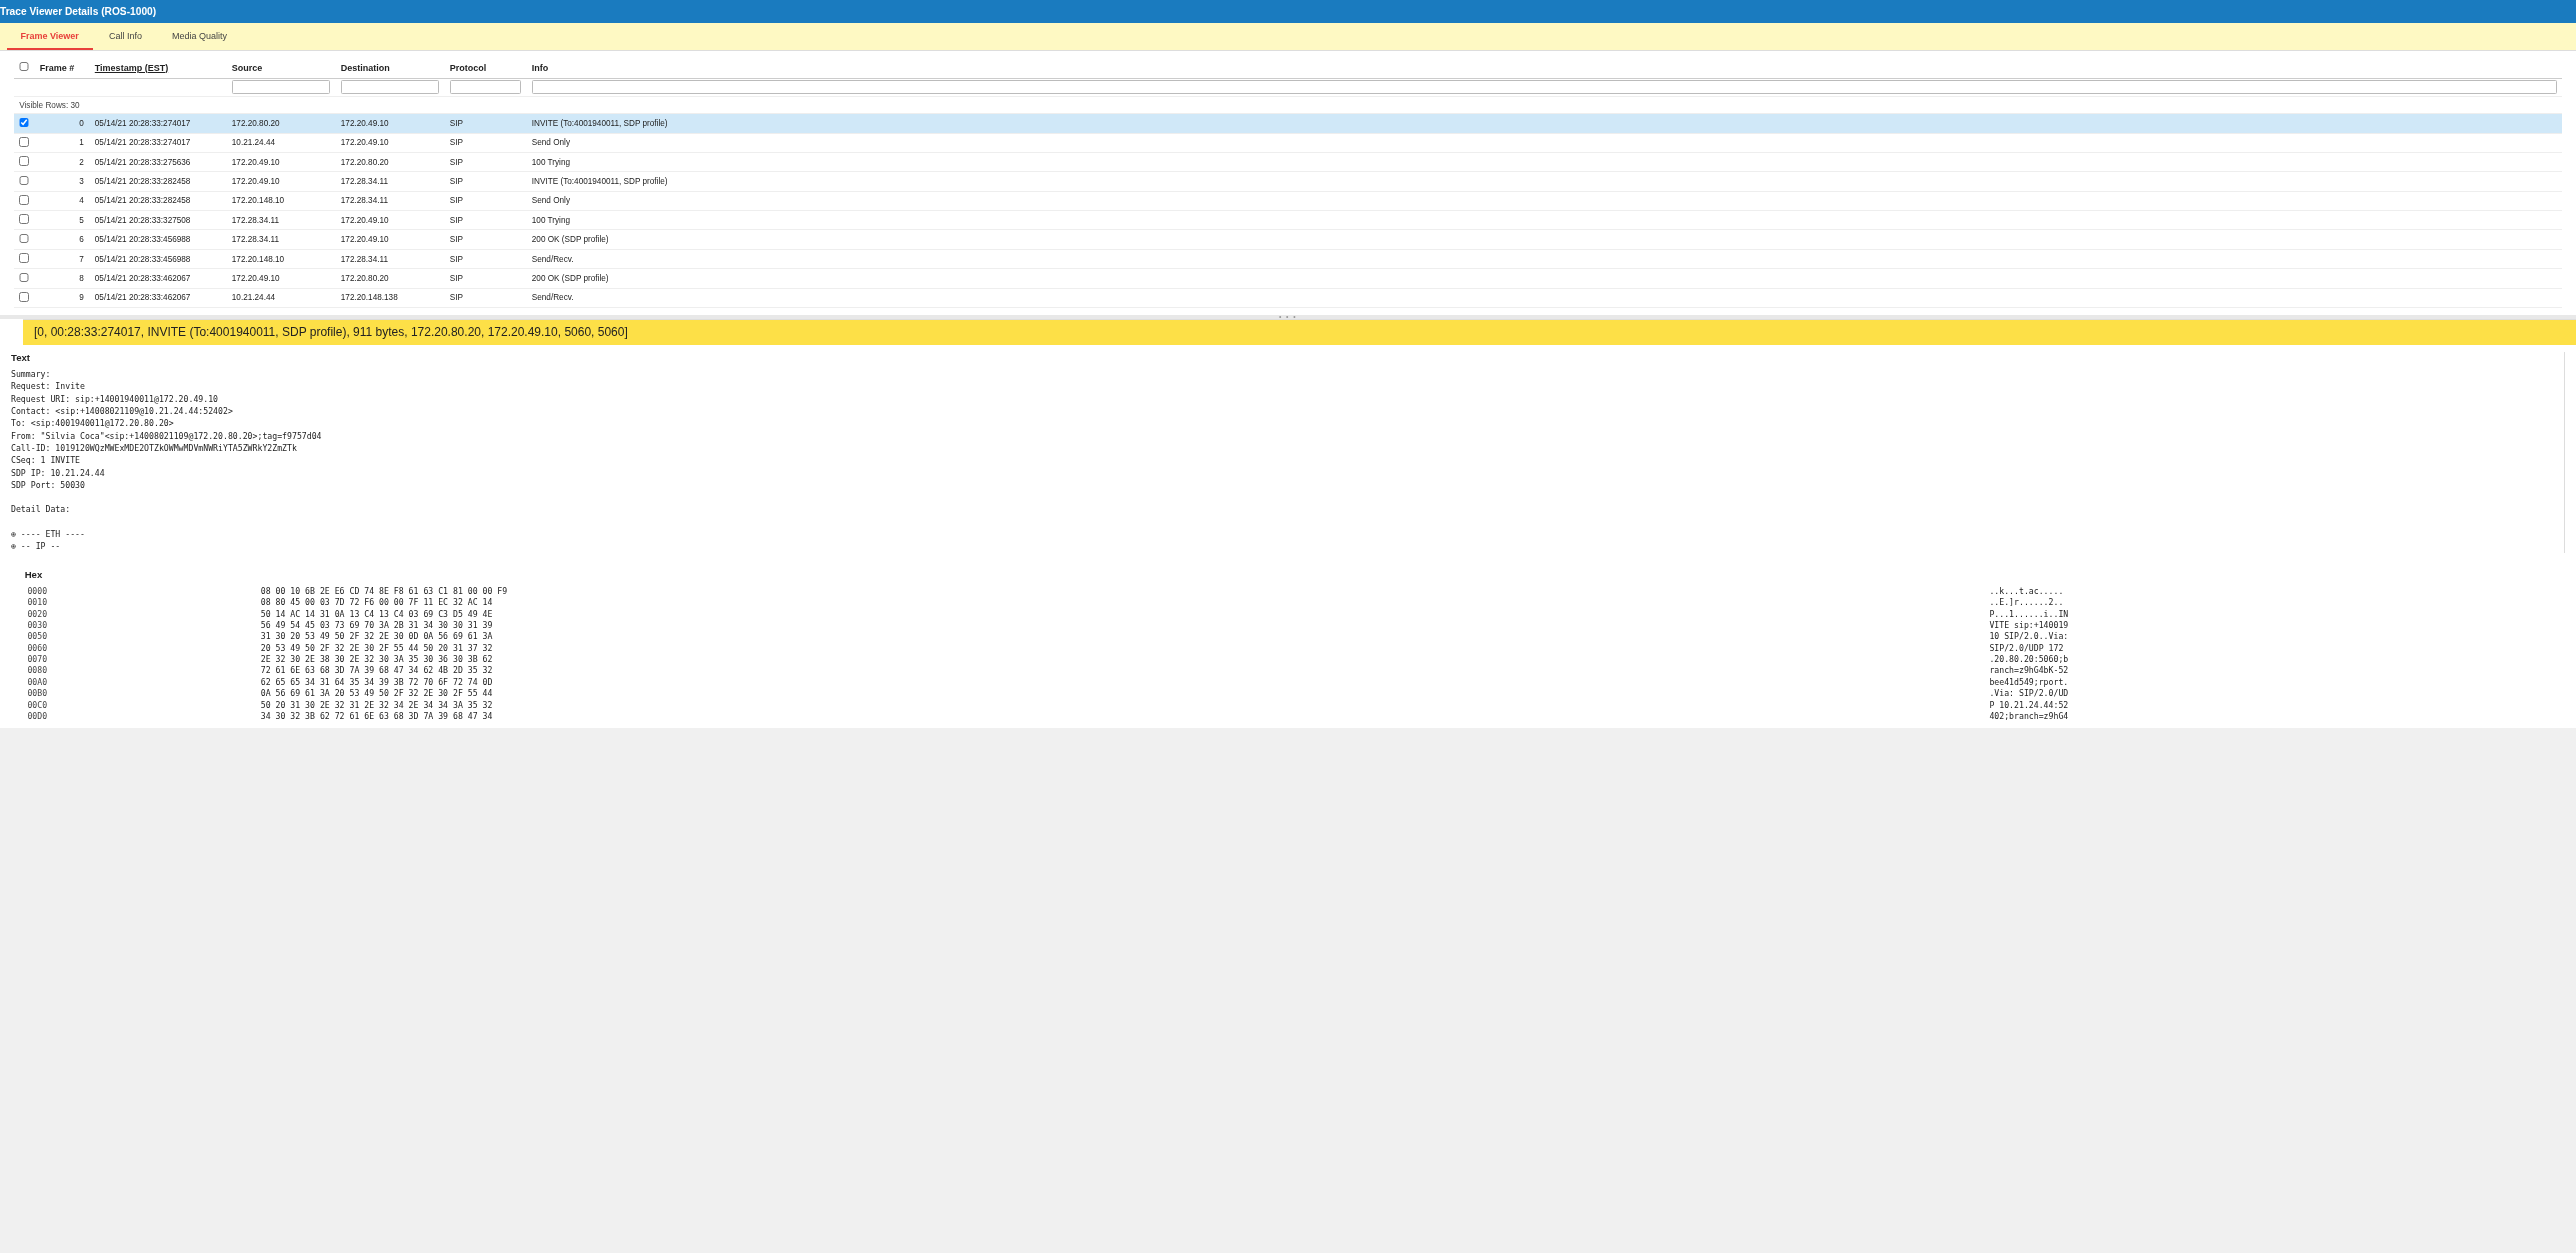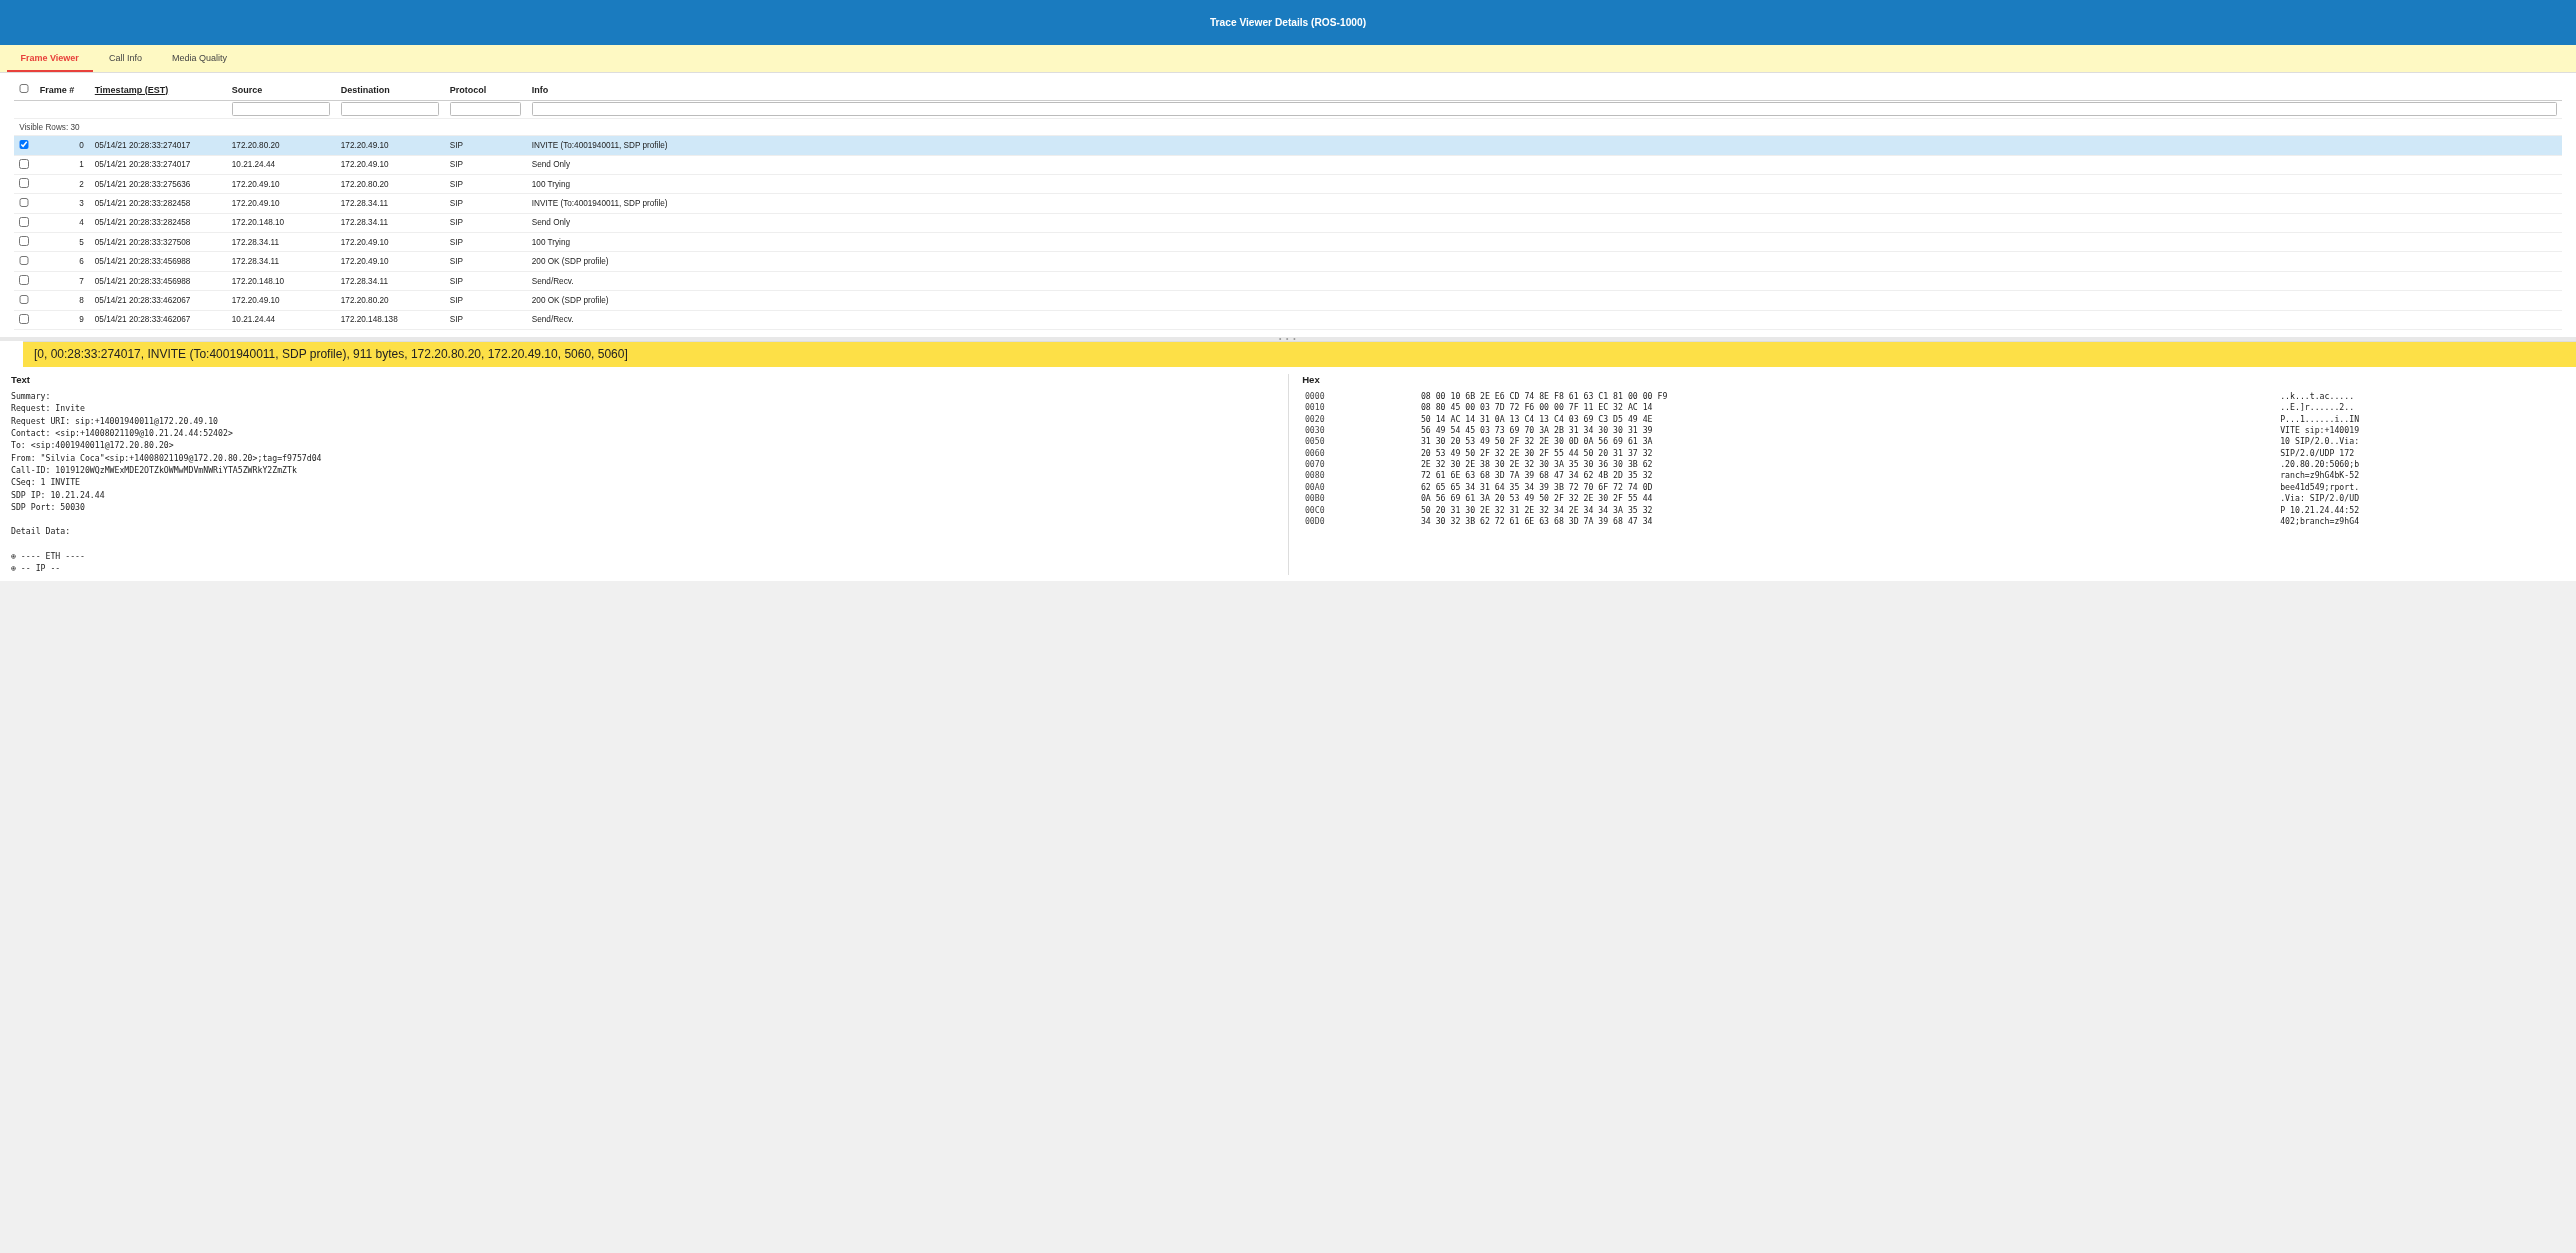--- a/index.html
+++ b/index.html
@@ -1,22 +1,22 @@
 <!DOCTYPE html>
 <html style="font-size:11px"><head>
   <meta charset="utf-8">
   <style>
     * { box-sizing: border-box; margin: 0; padding: 0; }
     body { font-family: Arial, sans-serif; font-size: 9px; background: #f0f0f0; color: #222; }
 
     .title-bar {
       background: #1a7bbf;
       color: white;
-      text-align: center;
-      padding: 17px 0;
+      text-align: left;
+      padding: 6px 0;
       font-size: 10.2px;
       font-weight: 600;
     }
 
     .tabs-bar {
       background: #fef9c3;
       border-bottom: 0.7px solid #ddd;
       display: flex;
       align-items: flex-end;
       padding: 0 6.8px;
@@ -120,22 +120,23 @@
       font-size: 12px;
       color: #222;
       border-top: 0.7px solid #ddd;
       margin-left: 23px;
     }
 
     .bottom-section {
       display: flex;
       background: #fff;
       padding: 6.8px 11px;
-      gap: 0;
+      gap: 16px;
       min-height: 191px;
+      flex-direction: column;
     }
 
     .text-panel {
       flex: 1;
       padding-right: 13.7px;
       border-right: 0.7px solid #ddd;
       min-width: 0;
     }
 
     .hex-panel {

